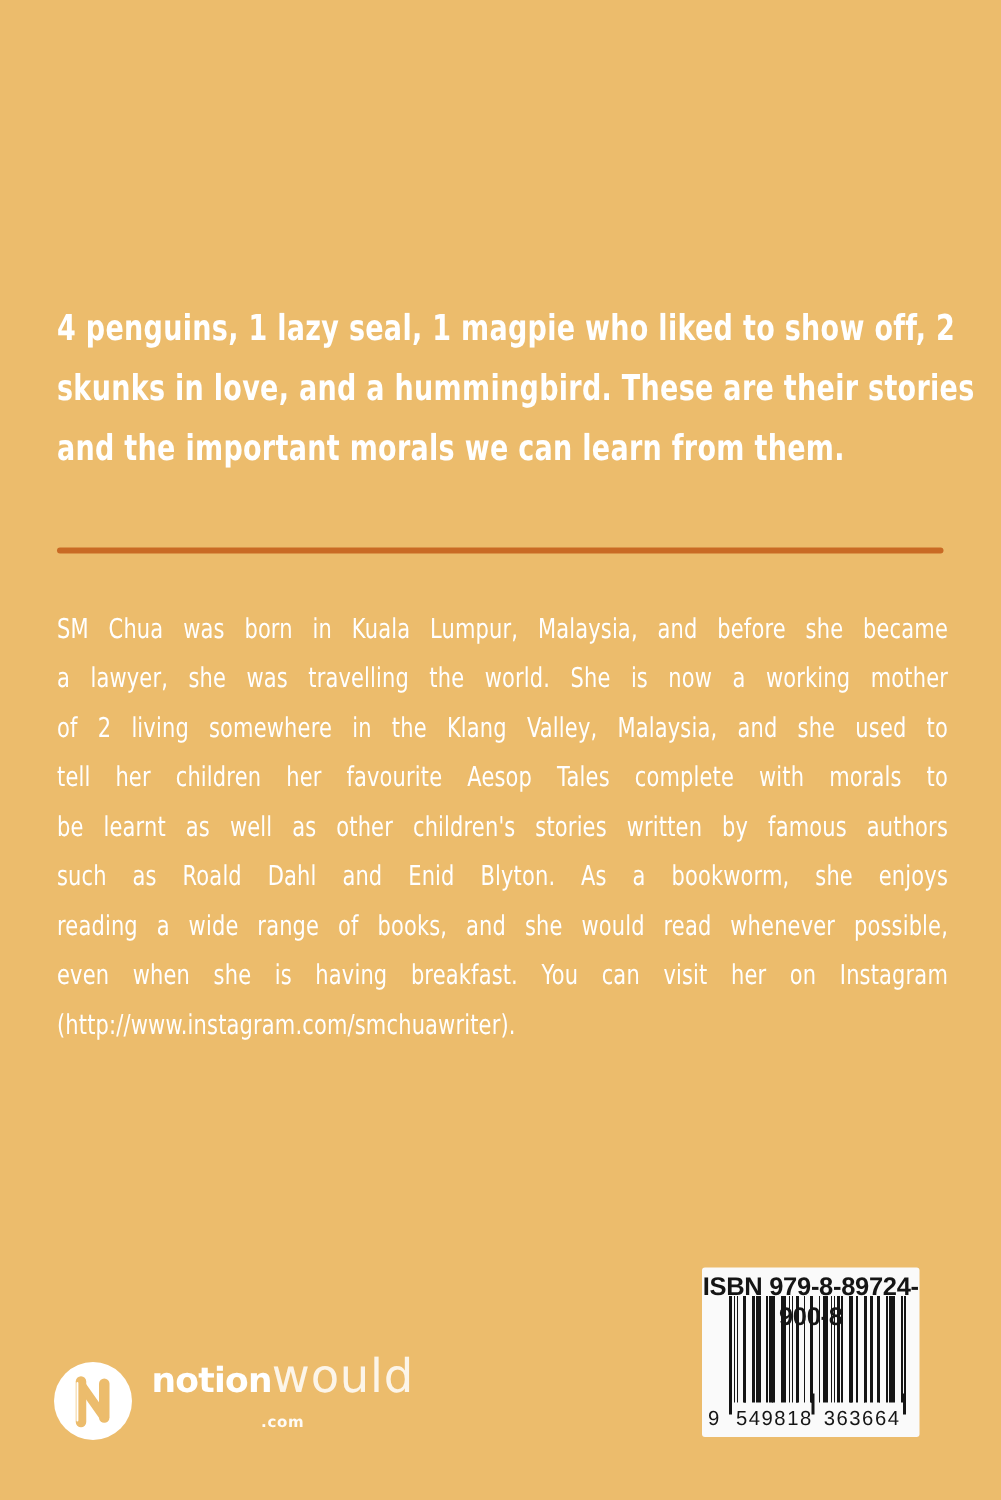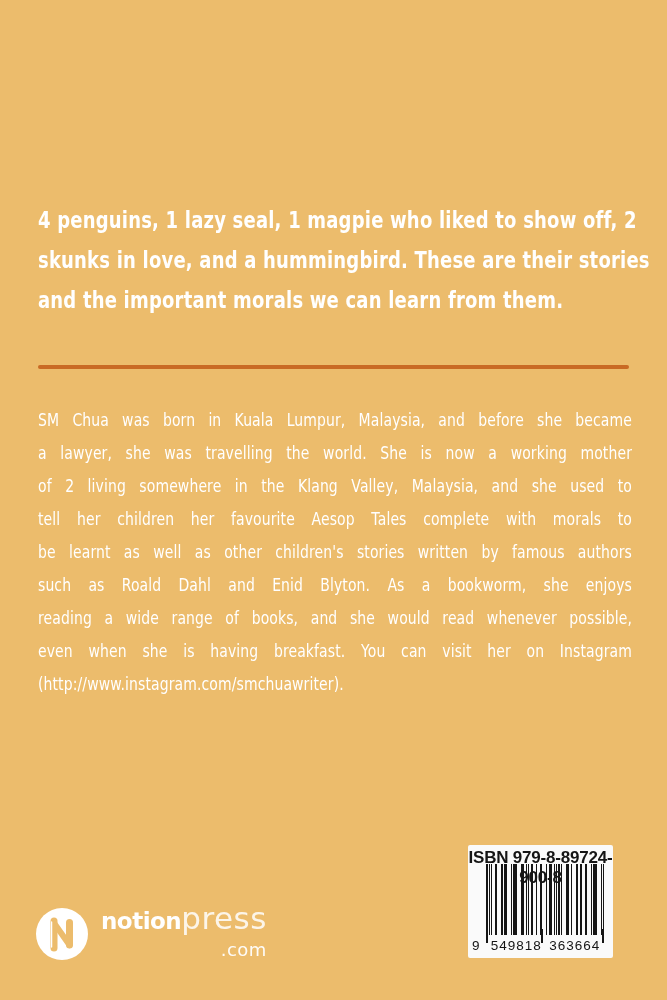--- a/index.html
+++ b/index.html
@@ -87,23 +87,23 @@
     gap: 13px;
   }
   .logo-icon { width: 52px; height: 52px; display: block; }
   .logo-n { stroke: var(--background); fill: none; stroke-linecap: round; }
   .logo-spine { stroke: #FFFFFF; fill: none; stroke-linecap: round; }
   .wordmark { color: var(--text); line-height: 30px; }
   .wordmark .bold   { font-size: 23px; font-weight: bold; letter-spacing: -0.5px; }
   .wordmark .light  { font-size: 31px; font-weight: normal; letter-spacing: 0.5px; opacity: 0.85; }
   .wordmark .domain {
     display: block;
-    text-align: right;
-    font-size: 18px;
-    font-weight: normal;
+    text-align: center;
+    font-size: 10px;
+    font-weight: bold;
     letter-spacing: 0.5px;
     margin-top: -4px;
     opacity: 0.95;
   }
 
   
   .barcode-panel {
     position: absolute;
     left: 468px;
     top: 845px;
@@ -187,21 +187,21 @@
         <circle cx="26" cy="26" r="26" fill="#FFFFFF"></circle>
         <g class="logo-n">
           <line x1="18" y1="13" x2="18" y2="40" stroke-width="7"></line>
           <line x1="18" y1="15" x2="33.5" y2="37" stroke-width="6"></line>
           <line x1="33.5" y1="14.5" x2="33.5" y2="37" stroke-width="7"></line>
         </g>
         <line class="logo-spine" x1="15.6" y1="14" x2="15.6" y2="39" stroke-width="1.3"></line>
       </svg>
     </span>
     <span class="wordmark">
-      <span class="bold">notion</span><span class="light">press</span>
+      <span class="bold">notion</span><span class="light">would</span>
       <span class="domain">.com</span>
     </span>
   </div>
 
   <div class="barcode-panel">
     <div class="isbn-label">ISBN 979-8-89724-900-8</div>
     <div class="bars"></div>
     <div class="guard g-left"></div>
     <div class="guard g-center"></div>
     <div class="guard g-right"></div>

